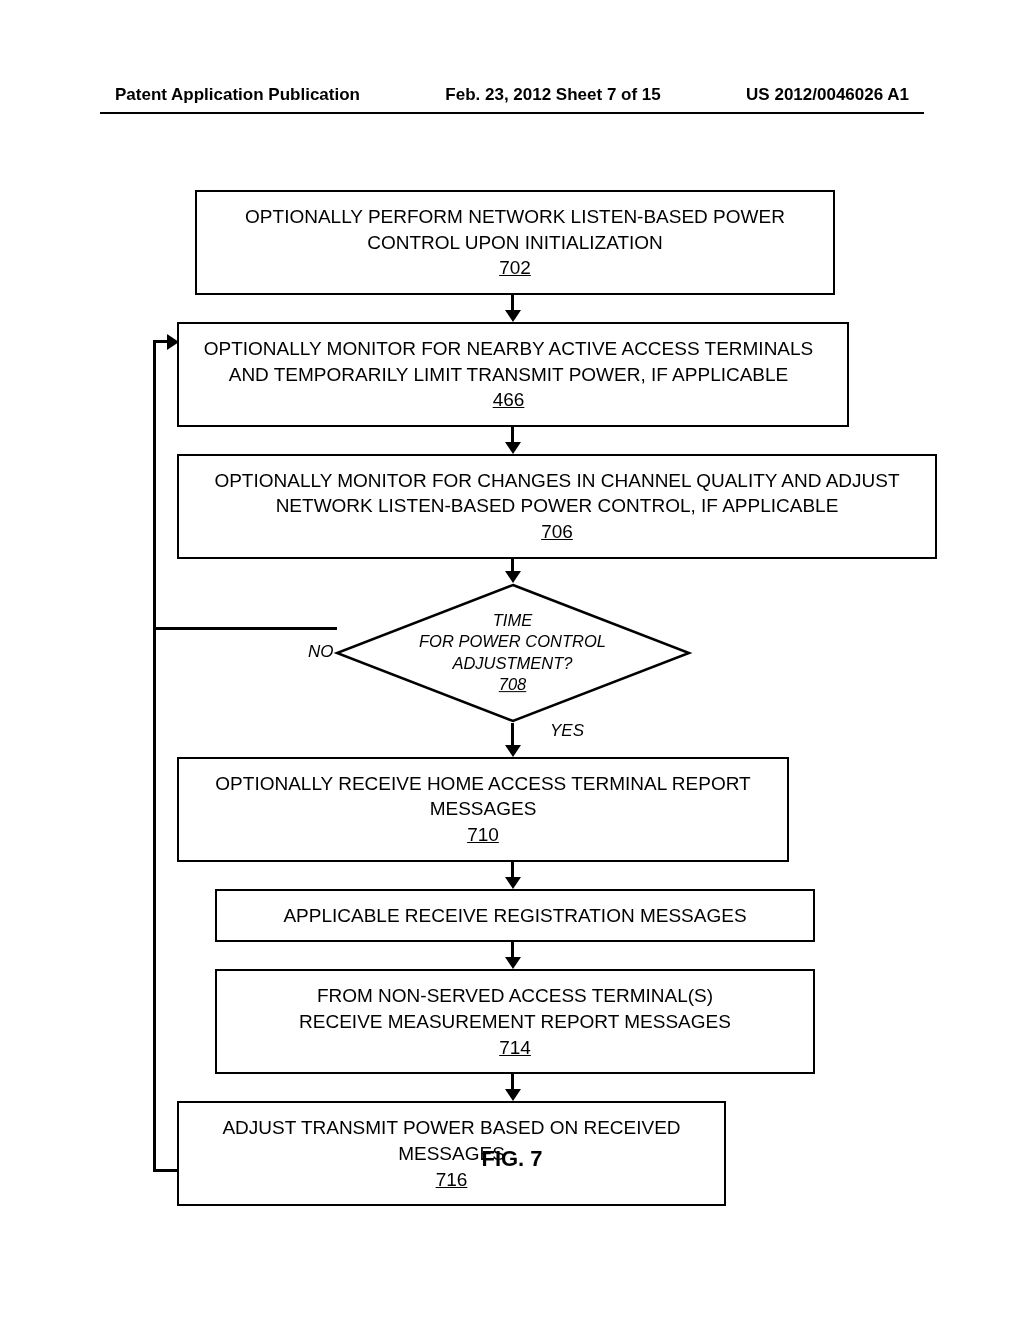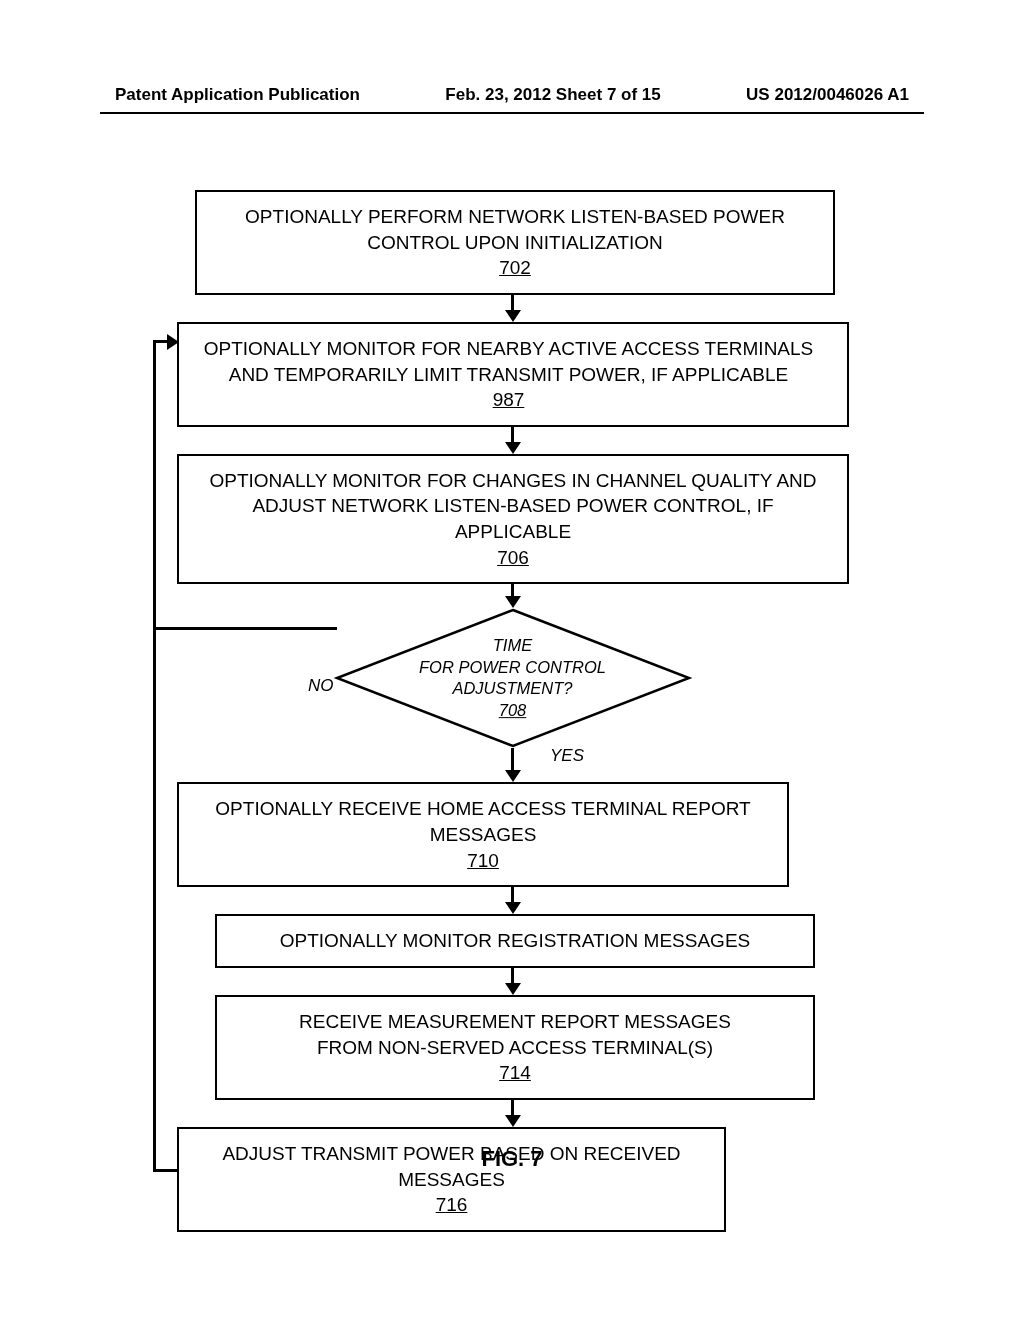--- a/index.html
+++ b/index.html
@@ -82,21 +82,21 @@
       transform: translate(-50%, -50%);
       text-align: center;
       font-size: 16.5px;
       line-height: 1.3;
       width: 260px;
     }
     .no-label {
       position: absolute;
       font-size: 17px;
       left: 153px;
-      top: 68px;
+      top: 59px;
     }
     .yes-label {
       position: absolute;
       font-size: 17px;
       left: 395px;
       top: 138px;
     }
     .figure-caption {
       position: absolute;
       bottom: 148px;
@@ -169,26 +169,26 @@
 
   <div class="box" style="margin-left:40px; width:640px;">
     <div>OPTIONALLY PERFORM NETWORK LISTEN-BASED POWER CONTROL UPON INITIALIZATION</div>
     <div class="box-number">702</div>
   </div>
   <div class="connector-v" style="height:15px;"></div>
   <div class="arrow-down"></div>
 
   <div class="box" style="margin-left:22px; width:672px;padding-left:11px;">
     <div>OPTIONALLY MONITOR FOR NEARBY ACTIVE ACCESS TERMINALS AND TEMPORARILY LIMIT TRANSMIT POWER, IF APPLICABLE</div>
-    <div class="box-number">987</div>
-  </div>
-  <div class="connector-v" style="height:15px;"></div>
-  <div class="arrow-down"></div>
-
-  <div class="box" style="margin-left:22px; width:672px;">
+    <div class="box-number">466</div>
+  </div>
+  <div class="connector-v" style="height:15px;"></div>
+  <div class="arrow-down"></div>
+
+  <div class="box" style="margin-left:22px; width:760px;">
     <div>OPTIONALLY MONITOR FOR CHANGES IN CHANNEL QUALITY AND ADJUST NETWORK LISTEN-BASED POWER CONTROL, IF APPLICABLE</div>
     <div class="box-number">706</div>
   </div>
   <div class="connector-v" style="height:12px;"></div>
   <div class="arrow-down"></div>
 
   <div class="diamond-wrap">
     <svg class="diamond" width="360" height="140">
       <polygon points="180,2 356,70 180,138 4,70" fill="#fff" stroke="#000" stroke-width="2.5"></polygon>
     </svg>
@@ -205,28 +205,28 @@
   <div class="arrow-down"></div>
 
   <div class="box" style="margin-left:22px; width:612px;">
     <div>OPTIONALLY RECEIVE HOME ACCESS TERMINAL REPORT MESSAGES</div>
     <div class="box-number">710</div>
   </div>
   <div class="connector-v" style="height:15px;"></div>
   <div class="arrow-down"></div>
 
   <div class="box" style="margin-left:60px; width:600px;">
-    <div>OPTIONALLY MONITOR REGISTRATION MESSAGES</div>
+    <div>APPLICABLE RECEIVE REGISTRATION MESSAGES</div>
   </div>
   <div class="connector-v" style="height:15px;"></div>
   <div class="arrow-down"></div>
 
   <div class="box" style="margin-left:60px; width:600px;">
+    <div>FROM NON-SERVED ACCESS TERMINAL(S)</div>
     <div>RECEIVE MEASUREMENT REPORT MESSAGES</div>
-    <div>FROM NON-SERVED ACCESS TERMINAL(S)</div>
     <div class="box-number">714</div>
   </div>
   <div class="connector-v" style="height:15px;"></div>
   <div class="arrow-down"></div>
 
   <div class="box" style="margin-left:22px; width:549px;">
     <div>ADJUST TRANSMIT POWER BASED ON RECEIVED MESSAGES</div>
     <div class="box-number">716</div>
   </div>
 

